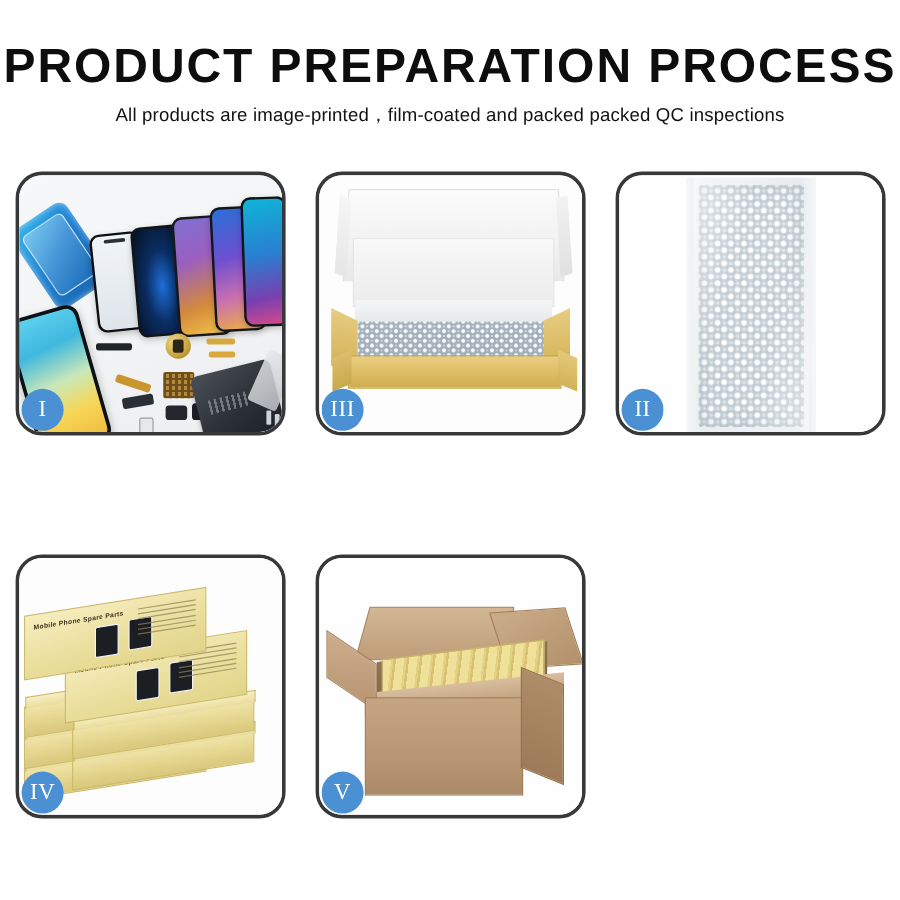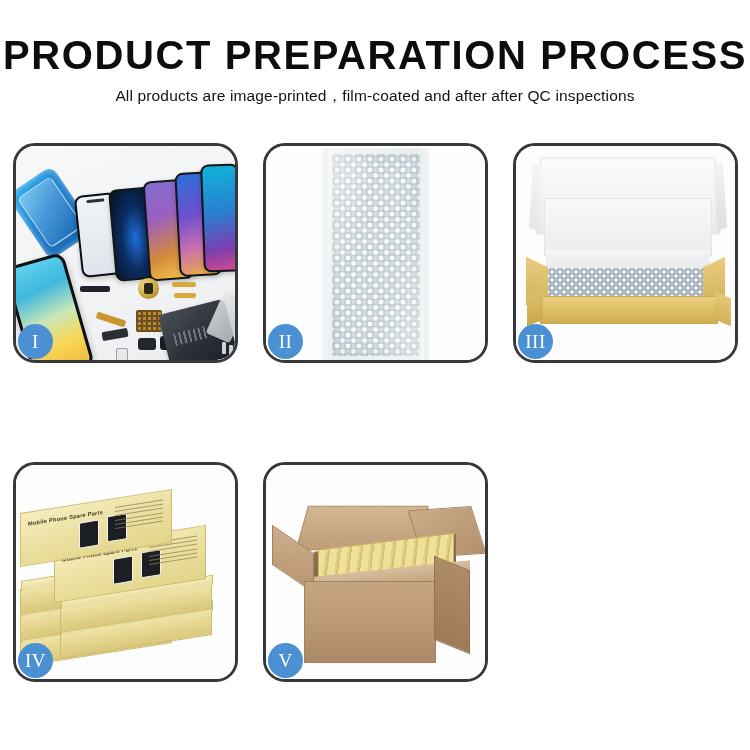--- a/index.html
+++ b/index.html
@@ -335,21 +335,21 @@
   .s-seal1 { left:56px; top:92px; width:14px; height:16px; transform:skewY(18deg); }
   .s-seal2 { left:52px; top:160px; width:14px; height:14px; transform:skewY(18deg); }
 </style>
 </head>
 <body>
 
 <div id="page">
 
   <div id="header">
     <div id="title">PRODUCT PREPARATION PROCESS</div>
-    <div id="subtitle">All products are image-printed，film-coated and after after QC inspections</div>
+    <div id="subtitle">All products are image-printed，film-coated and packed packed QC inspections</div>
   </div>
 
   <div id="grid">
 
     <div class="card">
       <div class="scene c1">
         <div class="film"></div>
         <div class="ph glass">
             <i></i>
           </div>
@@ -387,39 +387,39 @@
         <div class="screws">
           <span style="left:0;top:0;"></span>
           <span style="left:7px;top:3px;"></span>
 
         </div>
       </div>
       <div class="badge">I</div>
     </div>
 
     <div class="card">
-      <div class="scene c2">
-        <div class="wrapsheet"></div>
-        <div class="bubbles"></div>
-        <div class="wrapglow"></div>
-      </div>
-      <div class="badge">II</div>
-    </div>
-
-    <div class="card">
       <div class="scene c3">
         <div class="b3lid"></div>
         <div class="b3inner"></div>
         <div class="b3foam"></div>
         <div class="b3bubbles"></div>
         <div class="b3side"></div>
         <div class="b3side2"></div>
         <div class="b3front"></div>
       </div>
       <div class="badge">III</div>
+    </div>
+
+    <div class="card">
+      <div class="scene c2">
+        <div class="wrapsheet"></div>
+        <div class="bubbles"></div>
+        <div class="wrapglow"></div>
+      </div>
+      <div class="badge">II</div>
     </div>
 
     <div class="card">
       <div class="scene c4">
         <div class="stack">
 
           <div class="sbox" style="left:0; top:150px;">
               <div class="edge"></div>
             </div>
           <div class="sbox" style="left:0; top:124px;">

